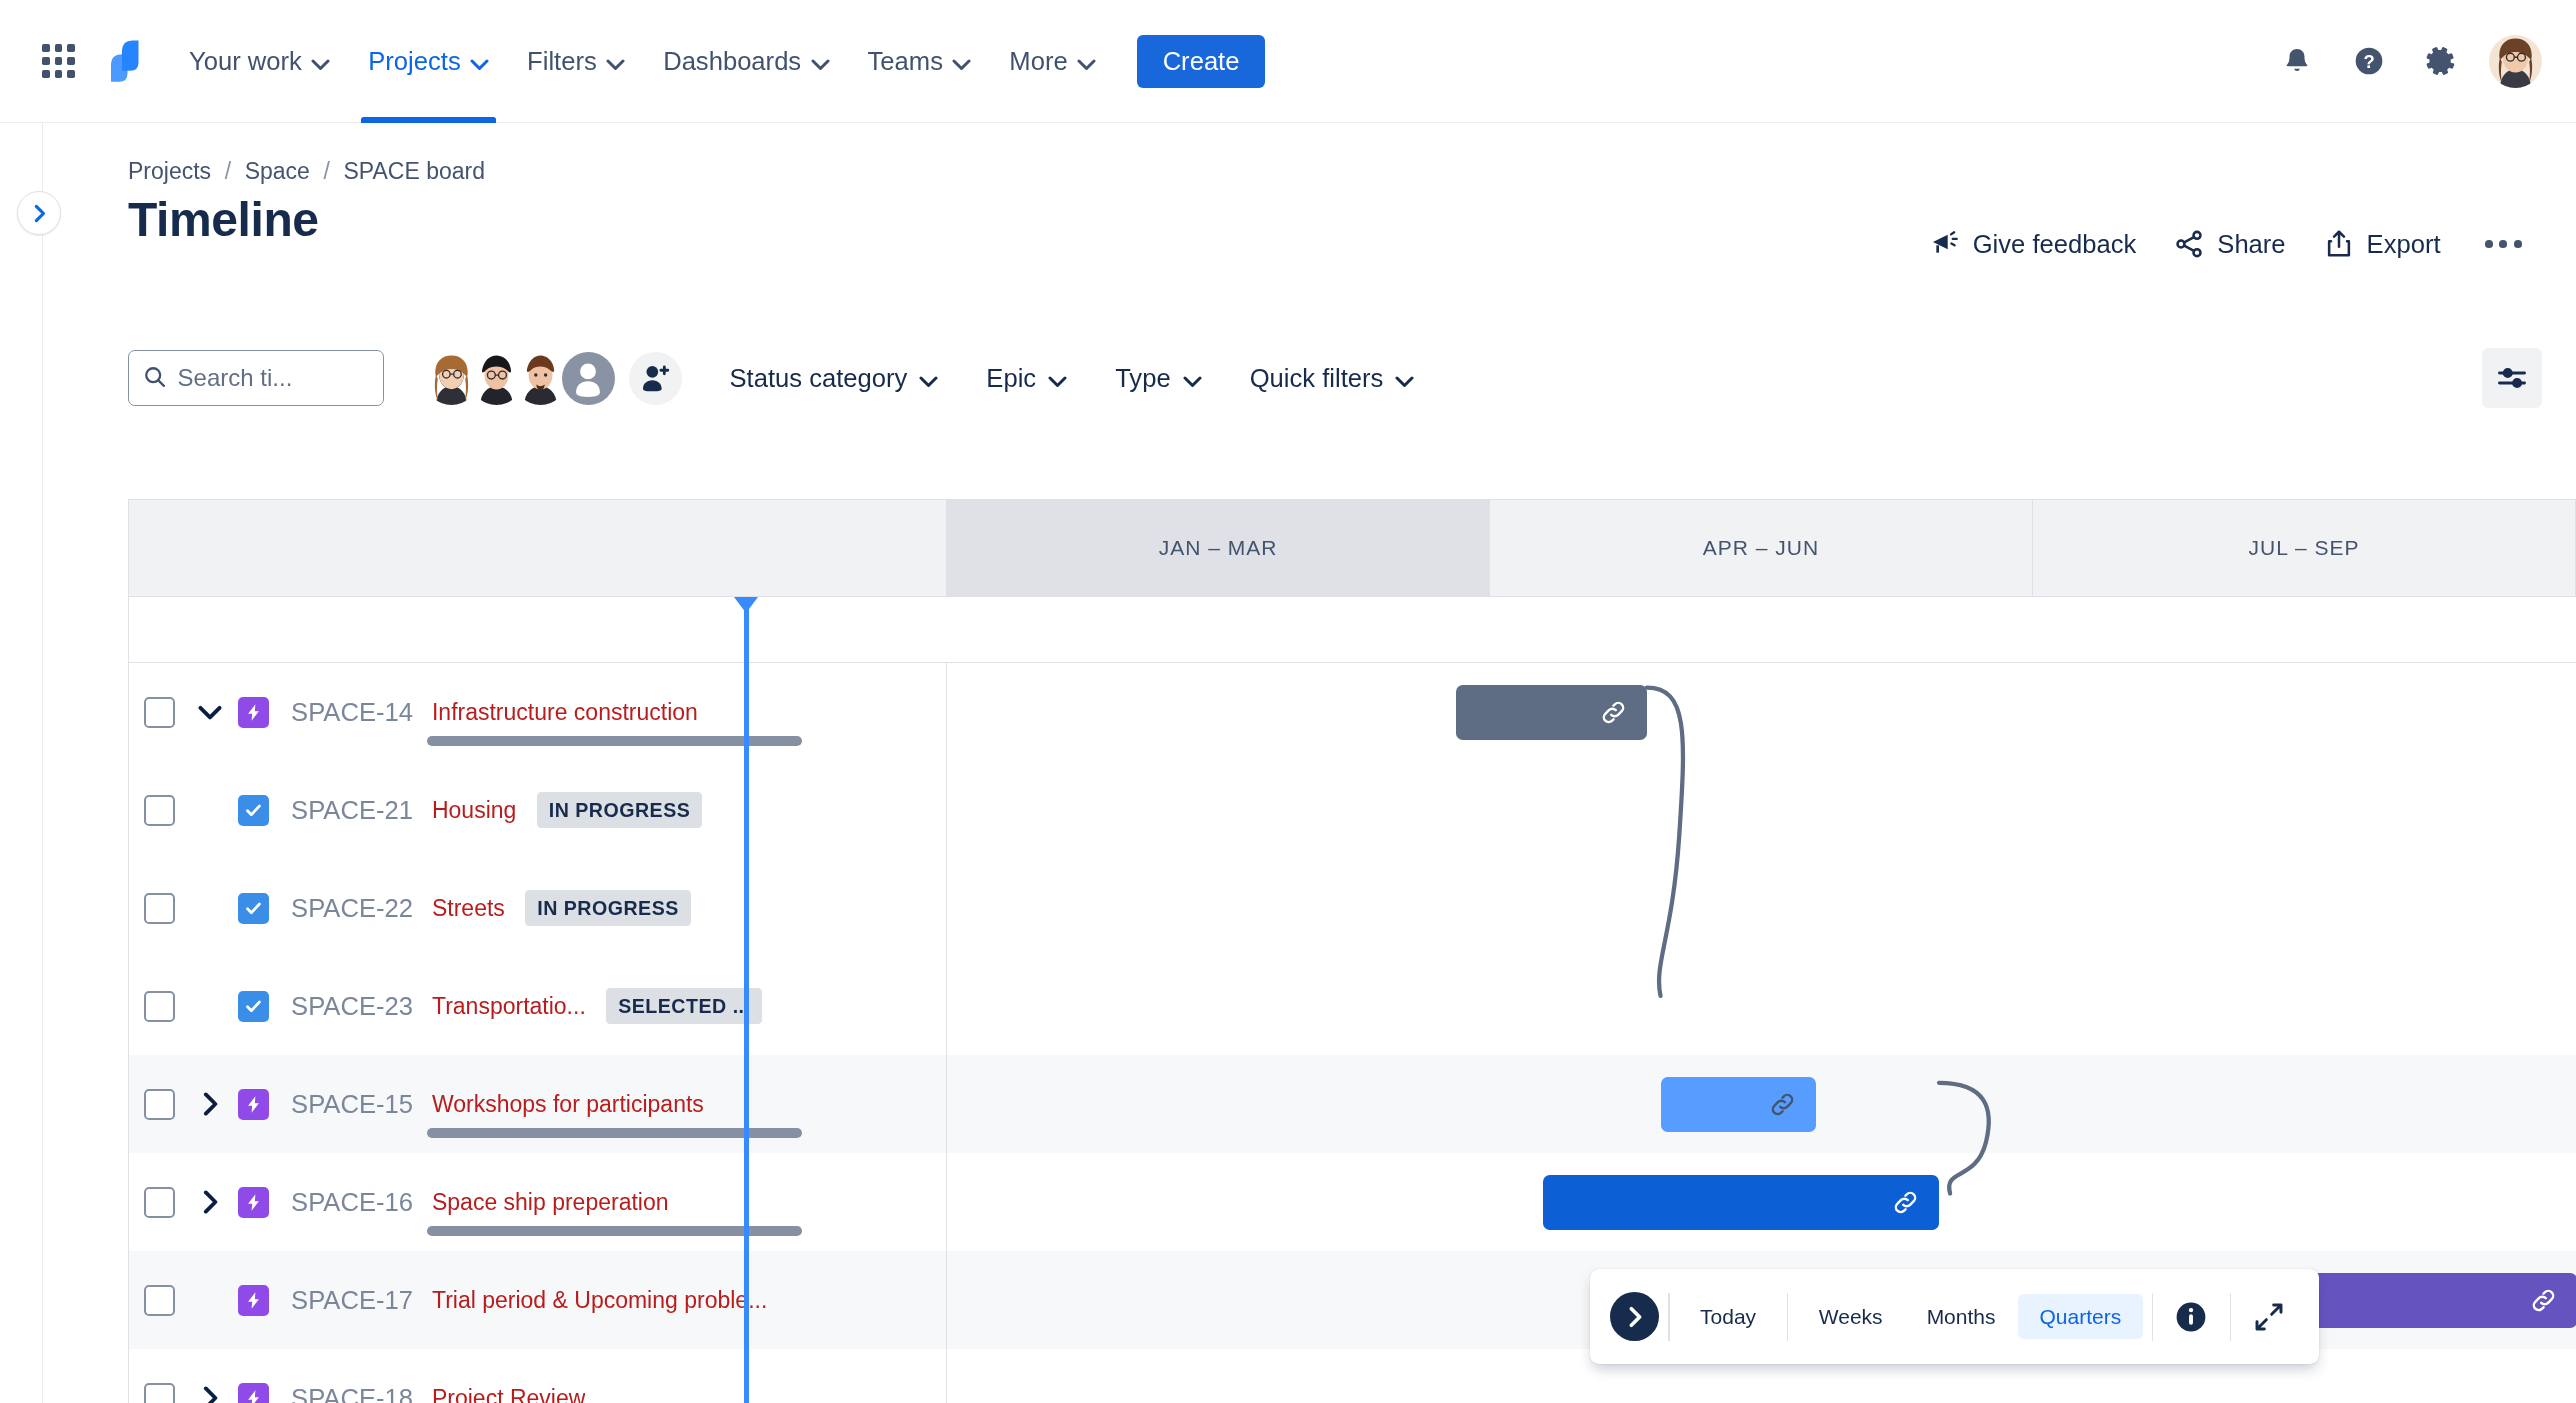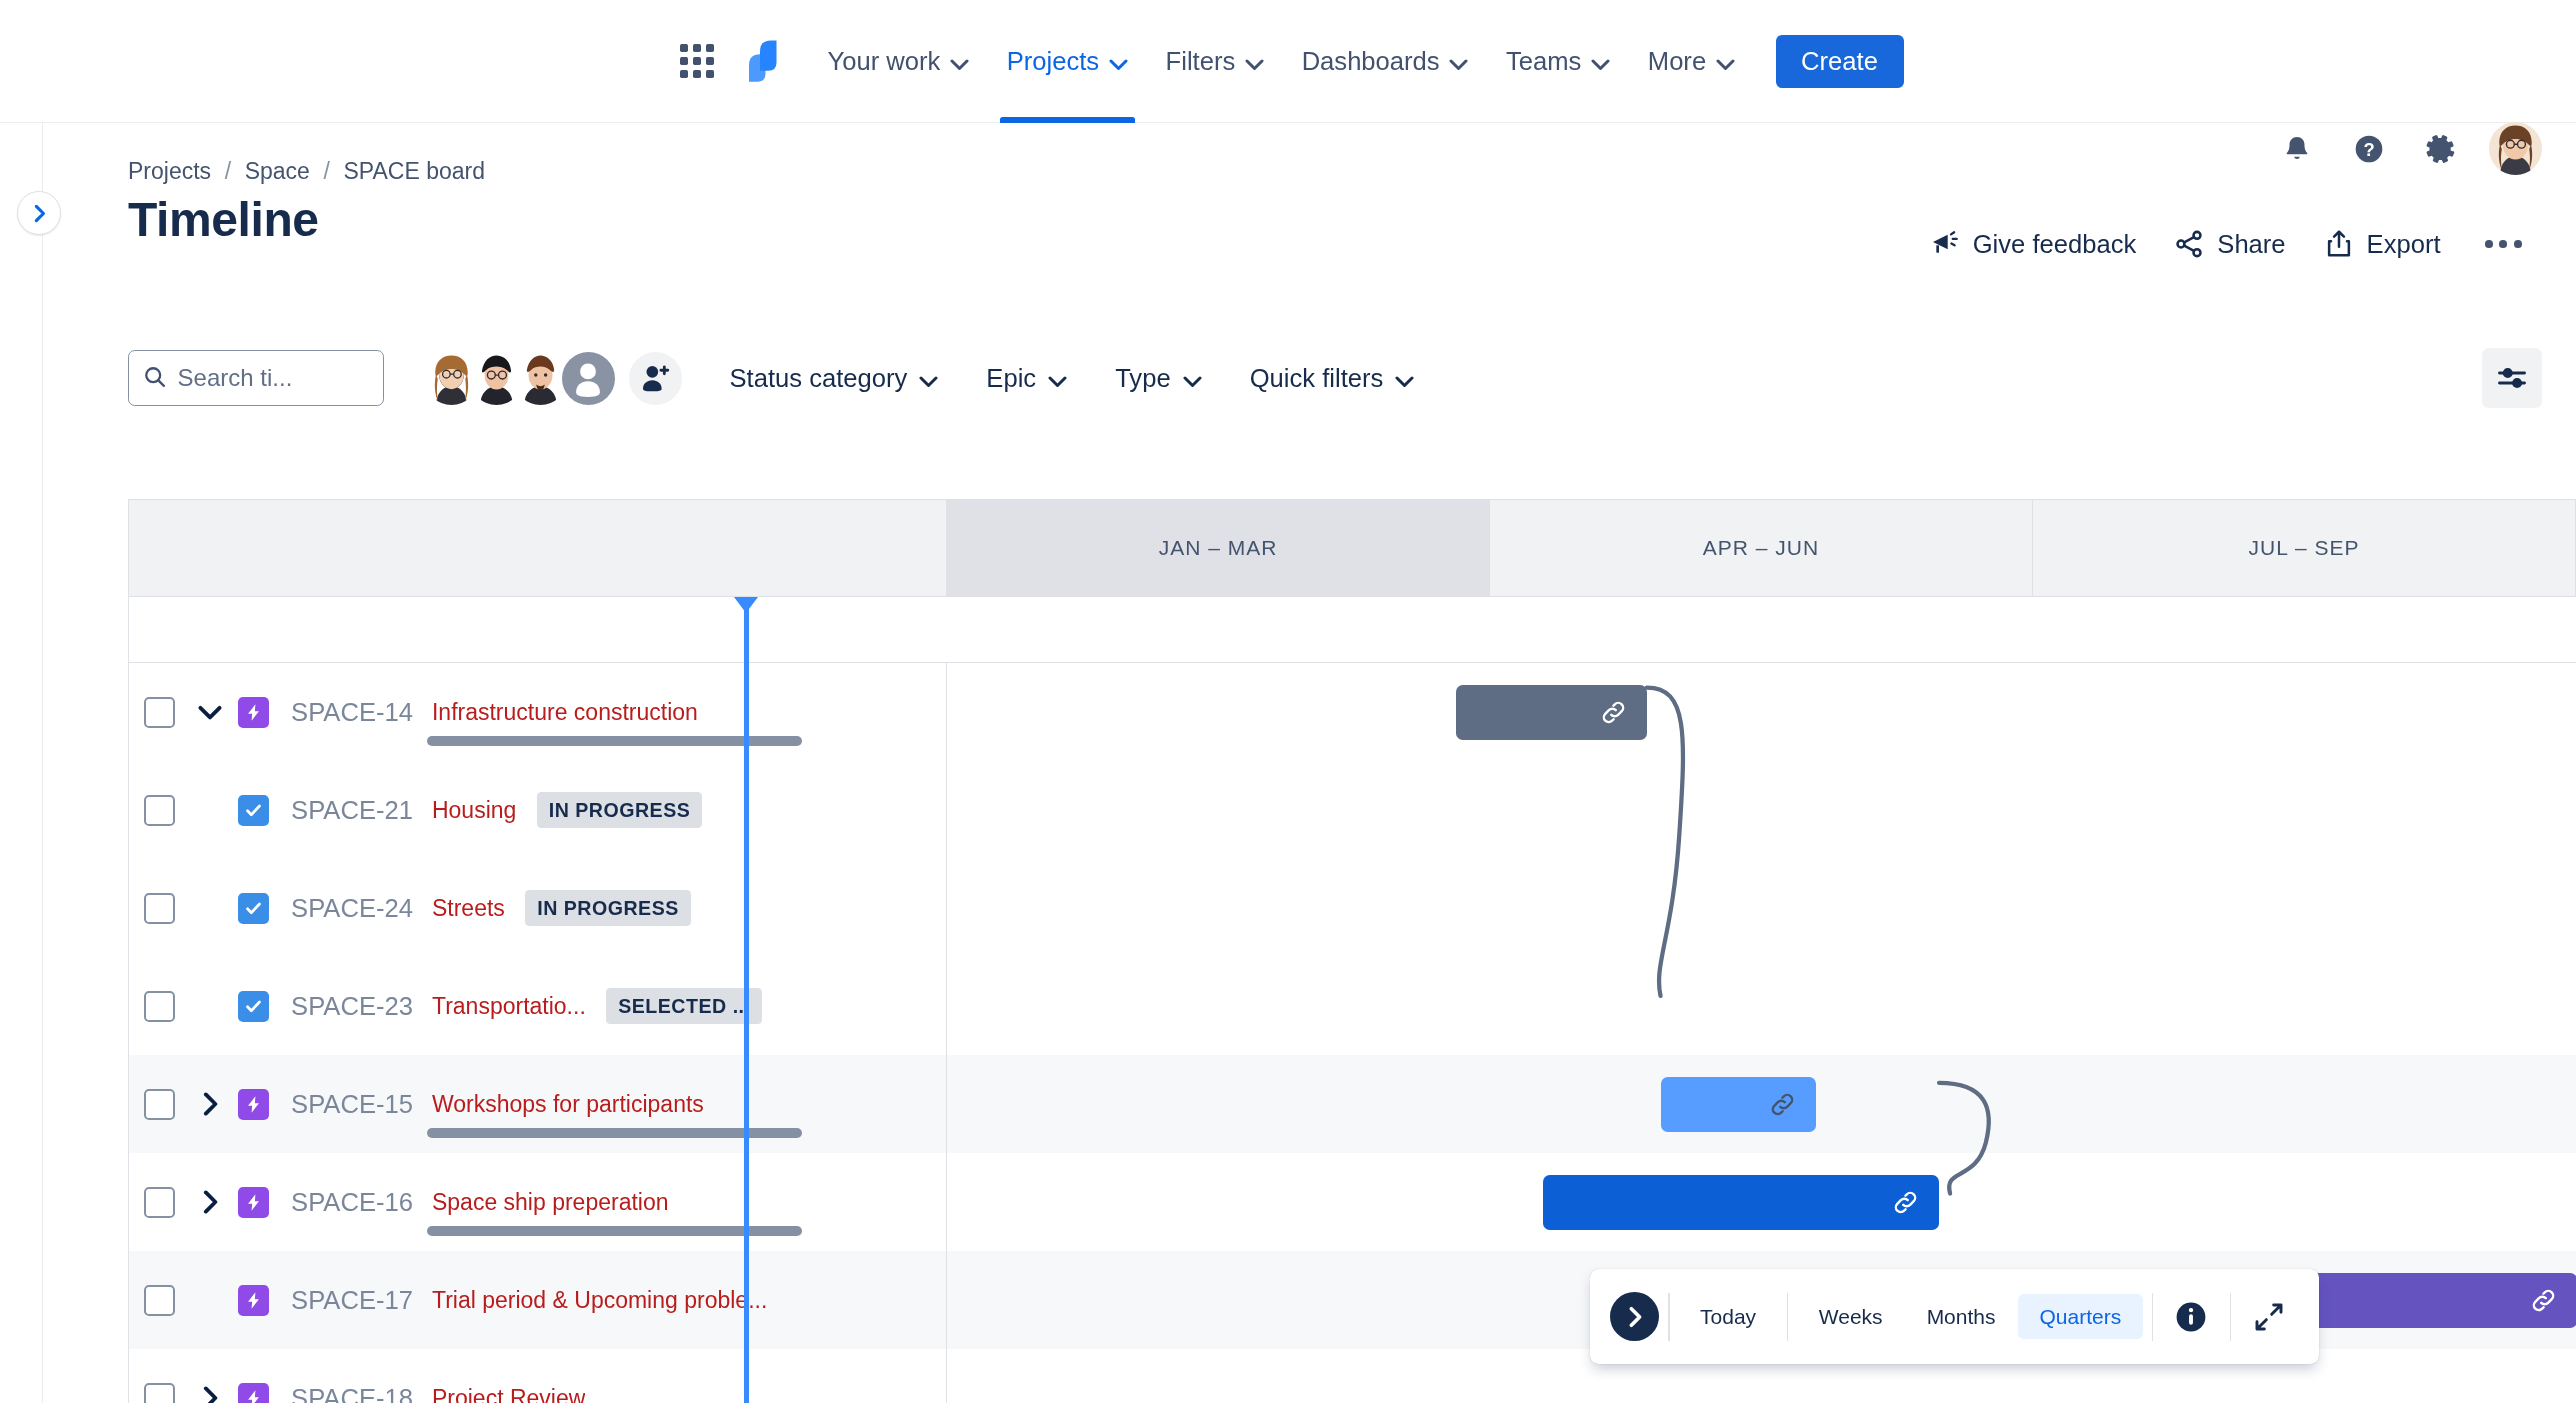--- a/index.html
+++ b/index.html
@@ -9,21 +9,21 @@
     background: #ffffff;
     overflow: hidden;
     -webkit-font-smoothing: antialiased;
   }
   #app { position: relative; width: 2576px; height: 1404px; }
 
   
   .topnav {
     position: absolute; top: 0; left: 0; width: 2576px; height: 123px;
     background: #ffffff; border-bottom: 1.7px solid #ebecf0;
-    display: flex; align-items: center; padding: 0 34px; flex-direction: column;
+    display: flex; align-items: center; padding: 0 34px;
   }
   .nav-left { display: flex; align-items: center; height: 100%; }
   .appswitcher {
     width: 49px; height: 49px; display: flex; align-items: center; justify-content: center;
     border-radius: 5.1px; cursor: pointer; margin-right: 12px;
   }
   .grid9 { display: grid; grid-template-columns: repeat(3, 7.7px); grid-template-rows: repeat(3, 7.7px); gap: 5.1px; }
   .grid9 i { width: 7.7px; height: 7.7px; background: #42526e; border-radius: 1.7px; display: block; }
   .jira-logo { width: 53px; height: 49px; display: flex; align-items: center; justify-content: center; margin-right: 22px; cursor: pointer; }
 
@@ -544,21 +544,21 @@
 
       <div class="row">
         <div class="row-left">
           <div class="cb"></div>
           <div class="indent"></div>
           <div class="ico-task">
             <svg width="19" height="19" viewBox="0 0 14 14">
                 <path d="M2.6 7.2l2.8 2.9 6-6.4" stroke="#fff" stroke-width="2" fill="none" stroke-linecap="round" stroke-linejoin="round"></path>
               </svg>
           </div>
-          <span class="ikey">SPACE-24</span>
+          <span class="ikey">SPACE-22</span>
           <span class="isum">Streets</span>
           <span class="status-pill">IN PROGRESS</span>
         </div>
         <div class="row-right"></div>
       </div>
 
       <div class="row">
         <div class="row-left">
           <div class="cb"></div>
           <div class="indent"></div>

